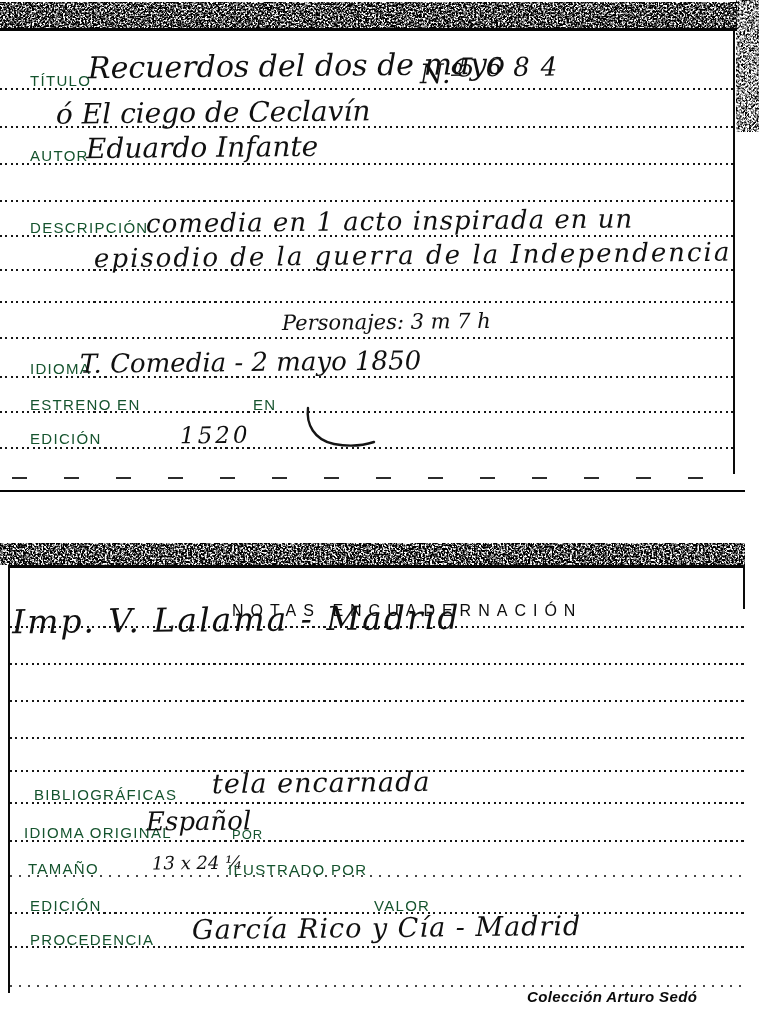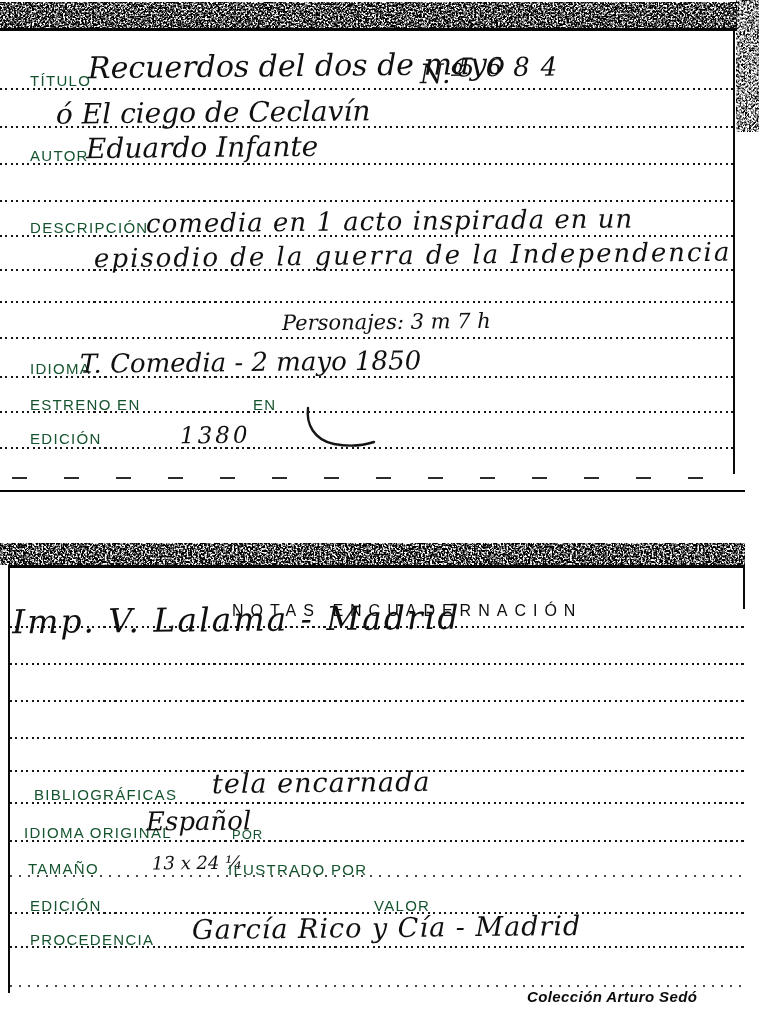--- a/index.html
+++ b/index.html
@@ -80,21 +80,21 @@
     <span class="hw" style="left:80px;top:347px;font-size:26px;">T. Comedia - 2 mayo 1850</span>
 
     <div class="dl" style="left:0;top:411px;width:733px;"></div>
     <span class="lb" style="left:30px;top:396px;">ESTRENO EN</span>
     <span class="hw" style="left:140px;top:396px;font-size:22px;"></span>
     <span class="lb" style="left:253px;top:396px;">EN</span>
     <span class="hw" style="left:300px;top:396px;font-size:22px;"></span>
 
     <div class="dl" style="left:0;top:447px;width:733px;"></div>
     <span class="lb" style="left:30px;top:430px;">EDICIÓN</span>
-    <span class="hw" style="left:180px;top:422px;font-size:23px;letter-spacing:3px;">1380</span>
+    <span class="hw" style="left:180px;top:422px;font-size:23px;letter-spacing:3px;">1520</span>
     <svg class="abs" style="left:300px;top:406px;" width="85" height="46">
       <path d="M8,2 C6,18 14,34 34,38 C50,41 62,40 74,36" fill="none" stroke="#151515" stroke-width="2.4" stroke-linecap="round"></path>
     </svg>
 
     <div class="dash" style="left:12px;top:477px;width:718px;"></div>
     <div class="solid" style="left:0;top:490px;width:745px;height:2px;"></div>
   </div>
 
   <div class="abs" style="left:0;top:540px;width:759px;height:488px;">
 

